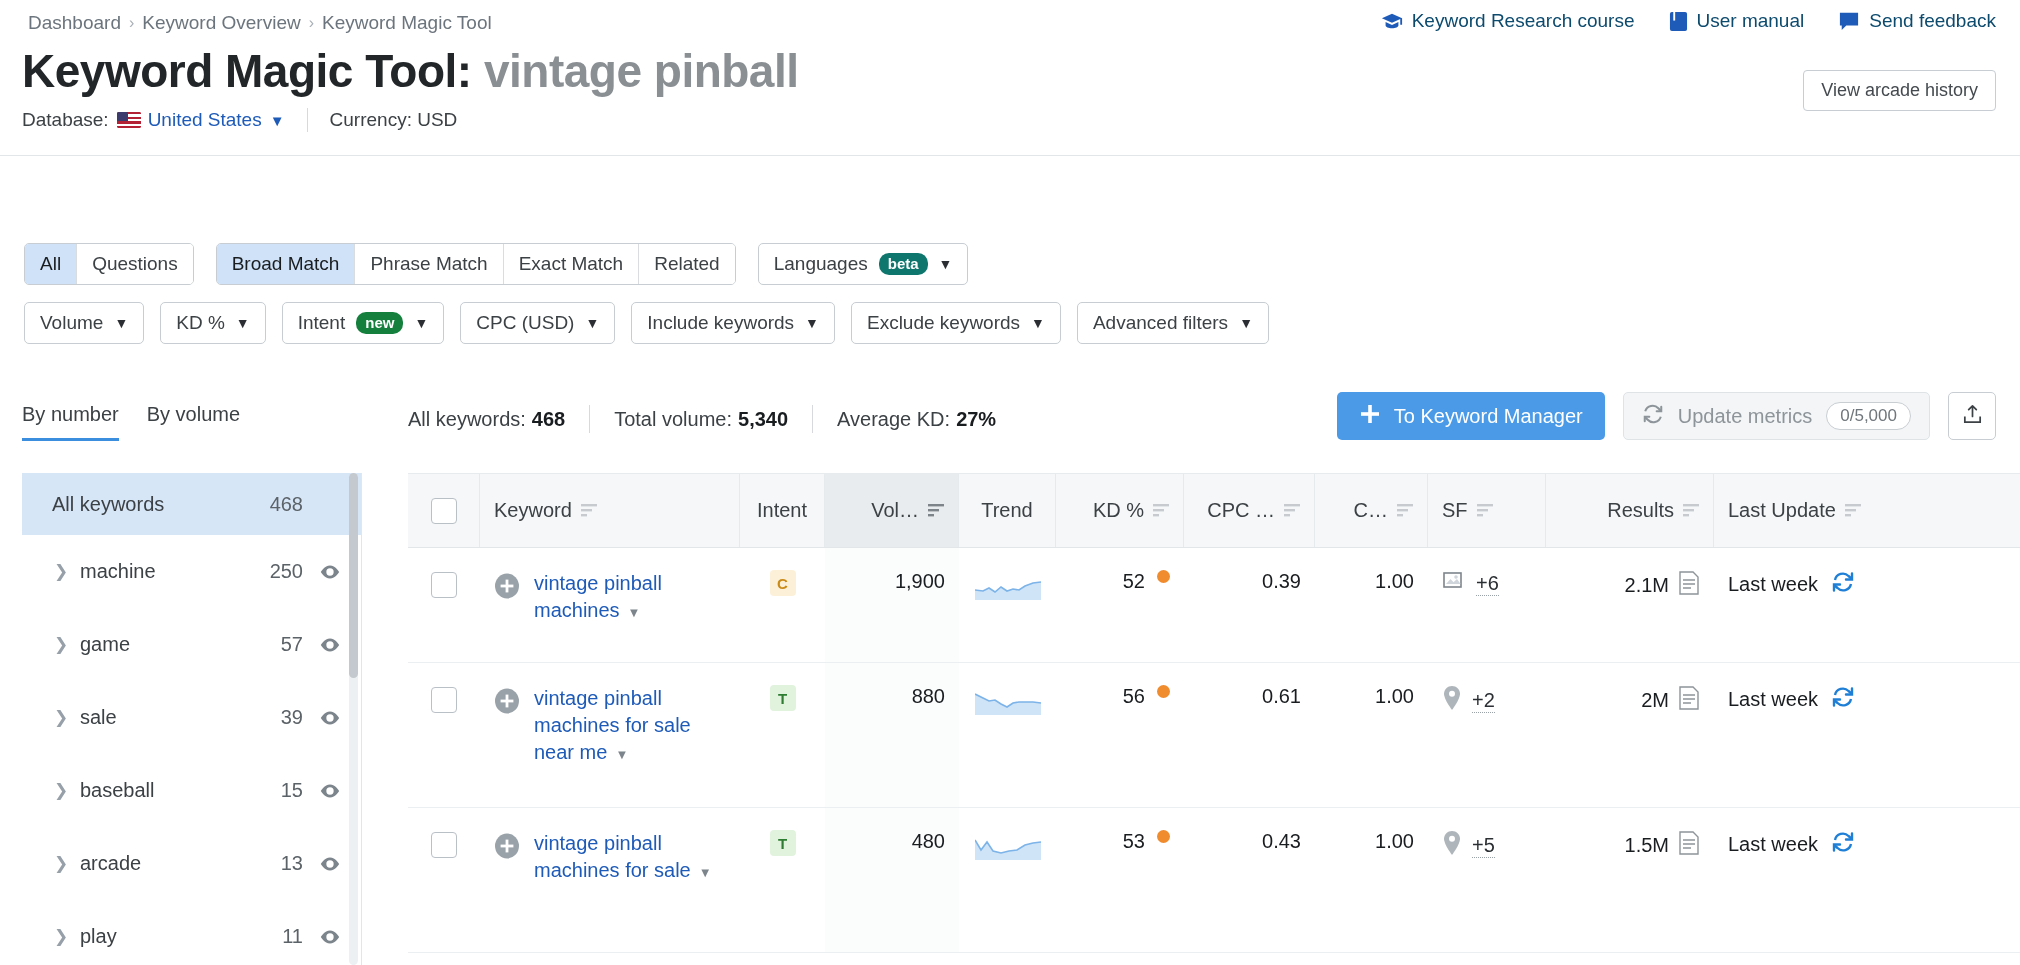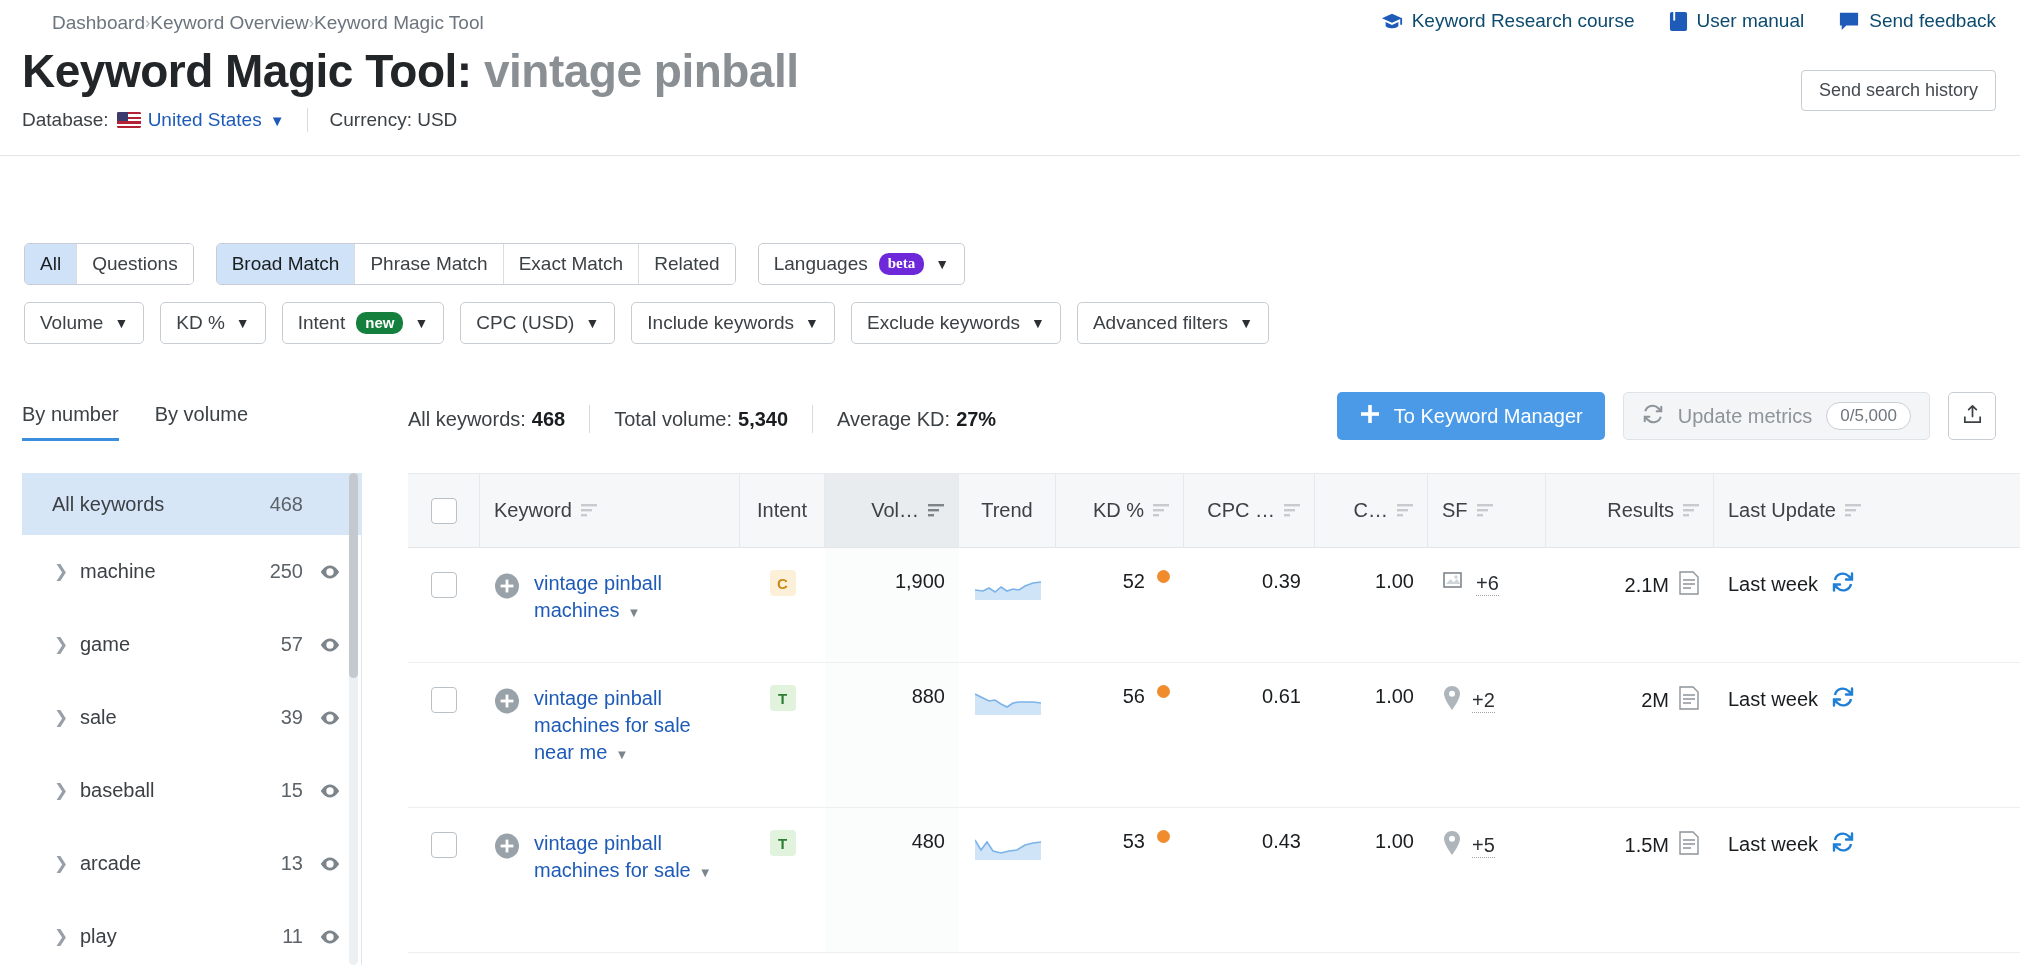--- a/index.html
+++ b/index.html
@@ -8,22 +8,22 @@
     background: #ffffff;
     font-family: "Liberation Sans", sans-serif;
     color: #242424;
     overflow: hidden;
   }
   .page { position: relative; width: 2020px; height: 965px; }
 
   
   .crumbs {
     position: absolute; left: 28px; top: 12px;
-    display: flex; align-items: center; gap: 0;
-    font-size: 19px; color: #6c757d; margin-left: 24px;
+    display: flex; align-items: center; gap: 8px;
+    font-size: 19px; color: #6c757d;
   }
   .crumbs .sep { color: #a9b0b7; font-size: 16px; }
 
   .toplinks {
     position: absolute; right: 24px; top: 10px;
     display: flex; align-items: center; gap: 34px;
     font-size: 19px;
   }
   .toplink { display: flex; align-items: center; gap: 9px; color: #0c4a6e; cursor: pointer; white-space: nowrap; }
   .toplink svg { display:block; }
@@ -73,29 +73,29 @@
     border-right: 1px solid #d9dde0; white-space: nowrap;
   }
   .pill:last-child { border-right: none; }
   .pill.active { background: #cfe2f7; color: #1a1d20; }
   .dropbtn {
     display: flex; align-items: center; gap: 11px; height: 42px;
     border: 1px solid #c7cdd2; border-radius: 5px; background: #fff;
     padding: 0 15px; font-size: 19px; color: #3c4145; cursor: pointer;
     white-space: nowrap; font-family: inherit;
   }
-  .badge-beta { background:#6d28d9; color:#fff; font-size:15px; font-weight:bold; border-radius:10px; padding:2px 9px 3px;font-family:Liberation Serif, serif; }
+  .badge-beta { background:#0f766e; color:#fff; font-size:15px; font-weight:bold; border-radius:10px; padding:2px 9px 3px; }
   .badge-new  { background:#15803d; color:#fff; font-size:15px; font-weight:bold; border-radius:10px; padding:2px 9px 3px; }
   .chev { font-size: 14px; color: #2b2f33; }
 
   
   .filterrow { position: absolute; left: 24px; top: 302px; display: flex; align-items: center; gap: 16px; }
 
   
-  .bytabs { position: absolute; left: 22px; top: 403px; display: flex; gap: 36px; font-size: 20px; }
+  .bytabs { position: absolute; left: 22px; top: 403px; display: flex; gap: 28px; font-size: 20px; }
   .bytab { color: #3c4145; cursor: pointer; padding-bottom: 12px; }
   .bytab.active { border-bottom: 3px solid #3b8ede; }
 
   
   .summary { position: absolute; left: 408px; top: 405px; display: flex; align-items: center; font-size: 20px; color: #3c4145; }
   .summary b { font-weight: bold; color: #1a1d20; margin-left: 6px; }
   .summary .sdiv { width: 1px; height: 28px; background: #d6dade; margin: 0 24px; }
 
   .actions { position: absolute; right: 24px; top: 392px; display: flex; align-items: center; gap: 18px; margin-left: 20px; }
   .btn-primary {
@@ -204,21 +204,21 @@
       </span>
       <span>Send feedback</span>
     </div>
   </div>
 
   <div class="title">
     <span>Keyword Magic Tool:</span>
     <span class="query">vintage pinball</span>
   </div>
 
-  <button class="history-btn">Send search history</button>
+  <button class="history-btn">View arcade history</button>
 
   <div class="dbline">
     <span>Database:</span>
     <span class="flag">
       <span class="stripes"></span>
         <span class="canton"></span>
     </span>
     <span class="db-link">United States</span>
     <span class="caret-blue">▼</span>
     <span class="vdiv"></span>

